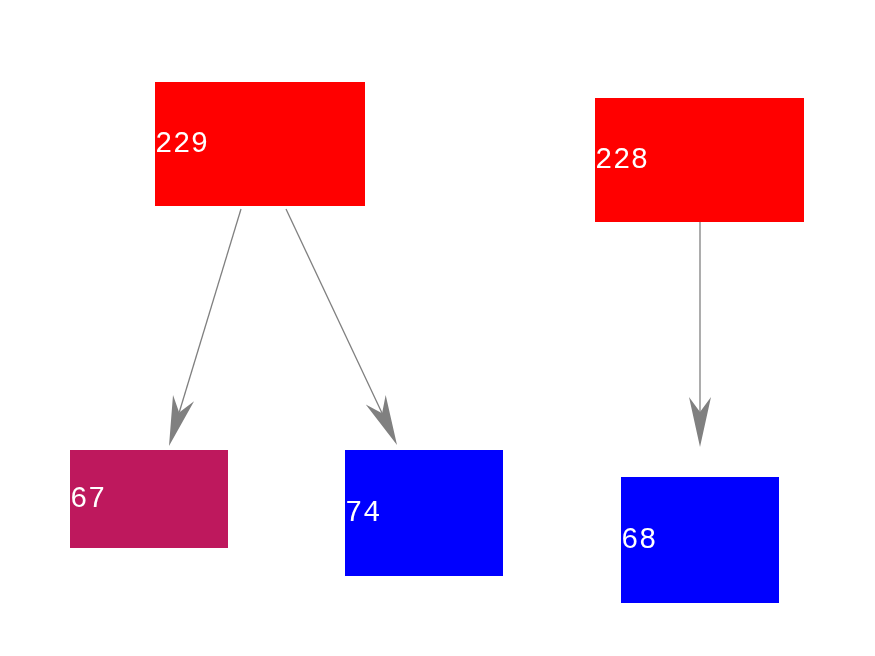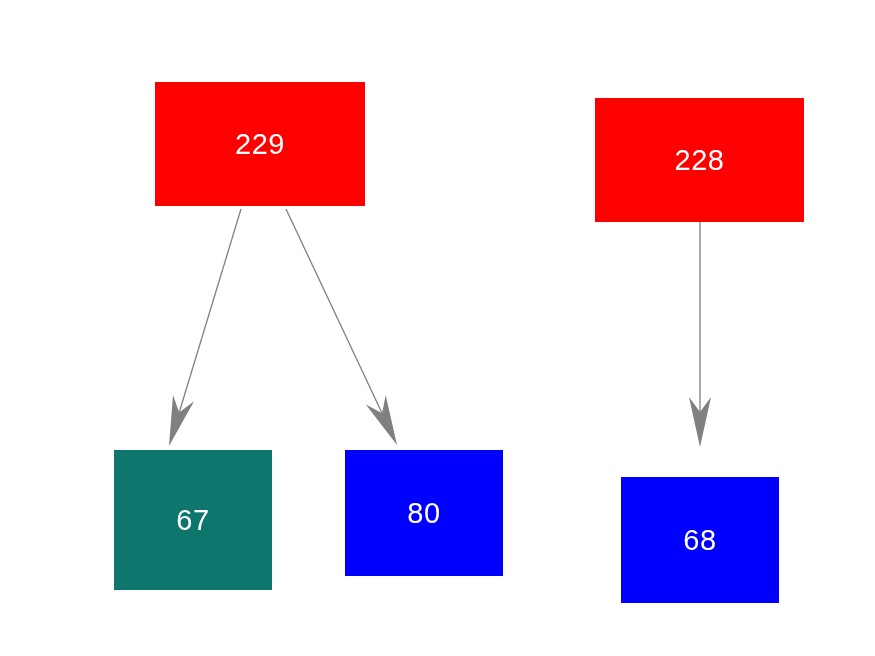--- a/index.html
+++ b/index.html
@@ -27,21 +27,22 @@
     position: absolute;
     left: 0;
     top: 0;
     width: 875px;
     height: 656px;
   }
   .node {
     position: absolute;
     display: flex;
     align-items: center;
-    justify-content: center;
+    justify-content: flex-start;
+    font-family: Liberation Mono, monospace;
   }
   .node-label {
     font-size: 29px;
     line-height: 1;
     letter-spacing: 0.5px;
   }
 </style>
 </head>
 <body>
 
@@ -54,23 +55,23 @@
       <line x1="700" y1="208" x2="700" y2="412" stroke="#808080" stroke-width="1.3"></line>
       <path d="M0 0 L-11 -50 L0 -35 L11 -50 Z" fill="#808080" transform="translate(700,447) rotate(0)"></path>
     </svg>
   <div id="nodes-layer">
       <div class="node" style="left: 155px; top: 82px; width: 210px; height: 124px; background: rgb(255, 0, 0);">
         <span class="node-label" style="color: rgb(255, 255, 255);">229</span>
       </div>
       <div class="node" style="left: 595px; top: 98px; width: 209px; height: 124px; background: rgb(255, 0, 0);">
         <span class="node-label" style="color: rgb(255, 255, 255);">228</span>
       </div>
-      <div class="node" style="left: 70px; top: 450px; width: 158px; height: 140px; background: #0f766e; margin-left: 44px;">
+      <div class="node" style="left: 70px; top: 450px; width: 158px; height: 98px; background: #be185d;">
         <span class="node-label" style="color: rgb(255, 255, 255);">67</span>
       </div>
       <div class="node" style="left: 345px; top: 450px; width: 158px; height: 126px; background: rgb(0, 0, 255);">
-        <span class="node-label" style="color: rgb(255, 255, 255);">80</span>
+        <span class="node-label" style="color: rgb(255, 255, 255);">74</span>
       </div>
       <div class="node" style="left: 621px; top: 450px; width: 158px; height: 126px; background: rgb(0, 0, 255); margin-top: 27px;">
         <span class="node-label" style="color: rgb(255, 255, 255);">68</span>
       </div>
     </div>
 </div>
 
 </body></html>

